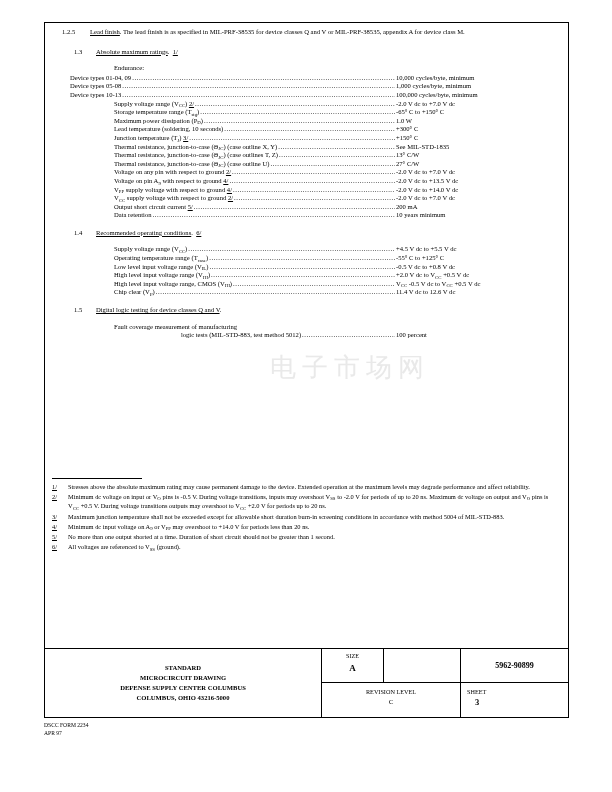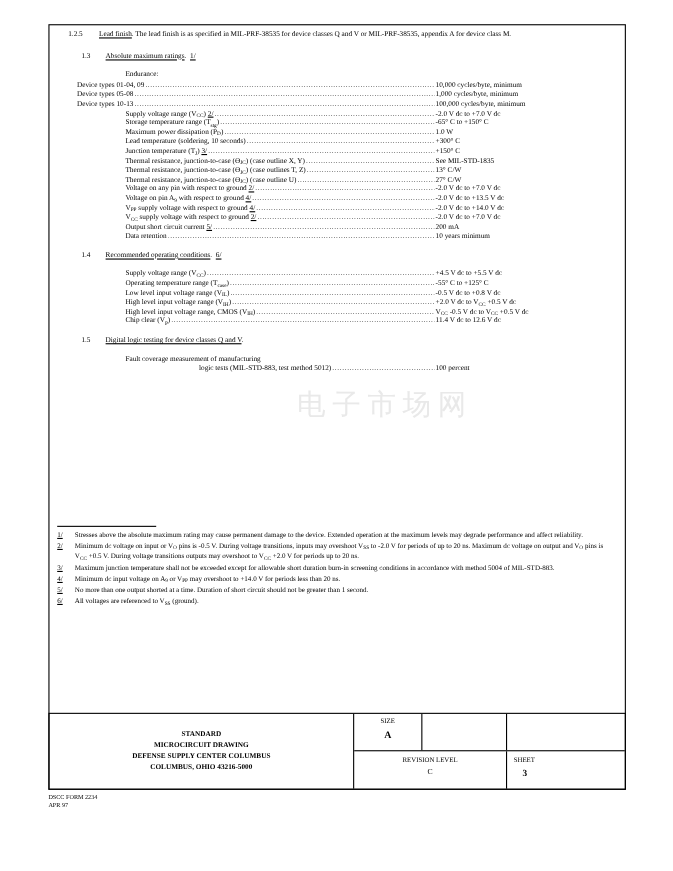--- a/index.html
+++ b/index.html
@@ -431,20 +431,21 @@
       <div>DEFENSE SUPPLY CENTER COLUMBUS</div>
       <div>COLUMBUS, OHIO 43216-5000</div>
     </div>
     <div class="tb-right">
       <div class="tb-top">
         <div class="tb-cell tb-size">
           <div>SIZE</div>
           <div class="big">A</div>
         </div>
         <div class="tb-cell tb-blank"></div>
+        <div class="tb-cell tb-dwg">5962-90899</div>
       </div>
       <div class="tb-bot">
         <div class="tb-cell tb-rev">
           <div>REVISION LEVEL</div>
           <div class="big">C</div>
         </div>
         <div class="tb-cell tb-sheet">
           <div>SHEET</div>
           <div class="big">3</div>
         </div>

